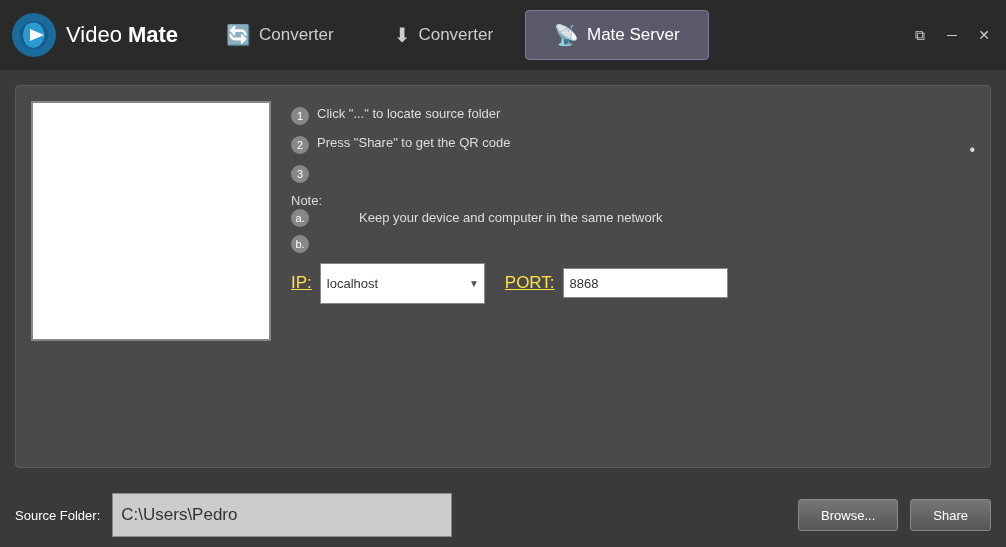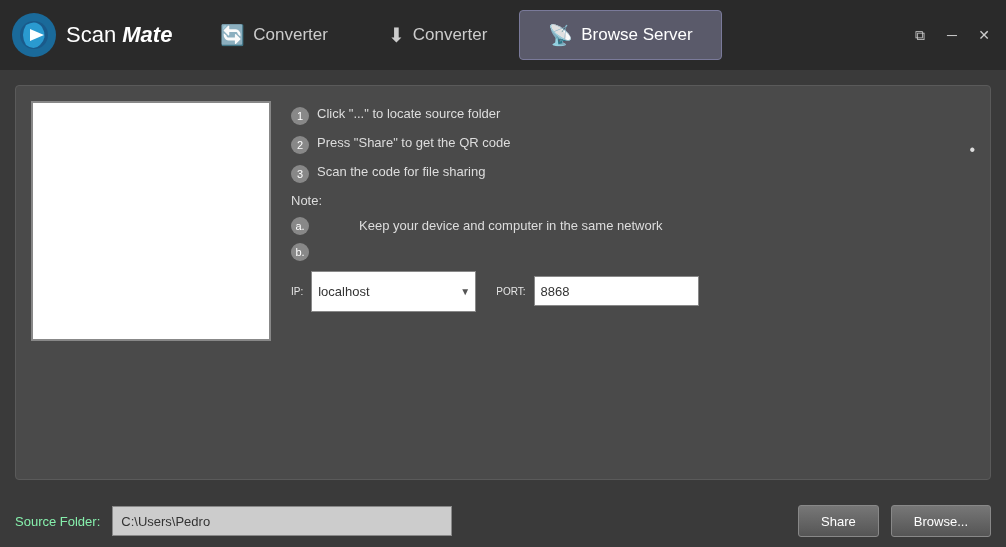--- a/index.html
+++ b/index.html
@@ -38,21 +38,20 @@
 
     .app-title {
       color: #ffffff;
       font-size: 22px;
       font-weight: normal;
       white-space: nowrap;
     }
 
     .app-title strong {
       font-weight: bold;
-      font-style: italic;
     }
 
     .nav-tabs {
       display: flex;
       align-items: center;
       gap: 4px;
       flex: 1;
     }
 
     .nav-tab {
@@ -158,21 +157,21 @@
       justify-content: center;
       font-size: 11px;
       margin-right: 8px;
       flex-shrink: 0;
       margin-top: 1px;
     }
 
     .note-label {
       color: #dddddd;
       font-size: 13px;
-      margin-bottom: 8px;
+      margin-bottom: 0;
       margin-top: 4px;
     }
 
     .note-item {
       display: flex;
       align-items: flex-start;
       margin-bottom: 6px;
       color: #dddddd;
       font-size: 13px;
     }
@@ -214,22 +213,23 @@
       padding-left: 0;
     }
 
     .field-group {
       display: flex;
       align-items: center;
       gap: 8px;
     }
 
     .field-label {
-      color: #e5e5e5;
-      font-size: 10px;
+      color: #fde047;
+      font-size: 17px;
+      text-decoration: underline;
     }
 
     .ip-select {
       width: 165px;
       height: 41px;
       background: #ffffff;
       border: 1px solid #888888;
       padding: 2px 6px;
       font-size: 13px;
       color: #333333;
@@ -269,33 +269,33 @@
     .bottom-bar {
       display: flex;
       align-items: center;
       padding: 10px 15px;
       gap: 12px;
       background: #3a3a3a;
       flex-shrink: 0;
     }
 
     .source-folder-label {
-      color: #86efac;
+      color: #ffffff;
       font-size: 13px;
       white-space: nowrap;
     }
 
     .source-folder-input {
       flex: 1;
       max-width: 430px;
-      height: 30px;
+      height: 44px;
       background: #cccccc;
       border: 1px solid #888888;
       padding: 2px 8px;
-      font-size: 13px;
+      font-size: 17px;
       color: #333333;
     }
 
     .btn {
       height: 32px;
       padding: 0 22px;
       background: linear-gradient(180deg, #777777 0%, #555555 100%);
       color: #ffffff;
       border: 1px solid #888888;
       border-radius: 3px;
@@ -311,39 +311,39 @@
 <div class="titlebar">
   <div class="app-logo">
 
     <svg class="logo-icon" viewBox="0 0 48 48" xmlns="http://www.w3.org/2000/svg">
       <circle cx="24" cy="24" r="22" fill="#1a6a9a"></circle>
       <ellipse cx="24" cy="24" rx="14" ry="14" fill="#1a5a8a"></ellipse>
       <path d="M16 14 Q10 24 16 34 Q24 40 30 34 Q38 26 32 16 Q26 8 16 14Z" fill="#2a9ad0"></path>
       <path d="M20 18 L34 24 L20 30Z" fill="#ffffff"></path>
     </svg>
     <span class="app-title">
-      <span>Scan </span><strong>Mate</strong>
+      <span>Video </span><strong>Mate</strong>
     </span>
   </div>
 
   <div class="nav-tabs">
 
     <div class="nav-tab">
       <span class="nav-tab-icon">🔄</span>
       <span>Converter</span>
     </div>
 
     <div class="nav-tab">
       <span class="nav-tab-icon">⬇</span>
       <span>Converter</span>
     </div>
 
     <div class="nav-tab active">
       <span class="nav-tab-icon">📡</span>
-      <span>Browse Server</span>
+      <span>Mate Server</span>
     </div>
   </div>
 
   <div class="window-controls">
     <button class="win-btn">⧉</button>
     <button class="win-btn">─</button>
     <button class="win-btn">✕</button>
   </div>
 </div>
 
@@ -359,21 +359,20 @@
         <div class="instruction-item">
           <div class="instruction-num">1</div>
           <span>Click "..." to locate source folder</span>
         </div>
         <div class="instruction-item">
           <div class="instruction-num">2</div>
           <span>Press "Share" to get the QR code</span>
         </div>
         <div class="instruction-item">
           <div class="instruction-num">3</div>
-          <span>Scan the code for file sharing</span>
         </div>
 
         <div class="note-label">Note:</div>
         <div class="note-item">
           <div class="note-letter">a.</div>
           <span class="note-text">Keep your device and computer in the same network</span>
         </div>
         <div class="note-item">
           <div class="note-letter">b.</div>
         </div>
@@ -400,15 +399,15 @@
       <div class="dot-indicator">•</div>
 
     </div>
   </div>
 </div>
 
 <div class="bottom-bar">
   <span class="source-folder-label">Source Folder:</span>
   <input class="source-folder-input" type="text" value="C:\Users\Pedro" style="">
   <div class="spacer"></div>
+  <button class="btn">Browse...</button>
   <button class="btn">Share</button>
-  <button class="btn">Browse...</button>
 </div>
 
 </body></html>

